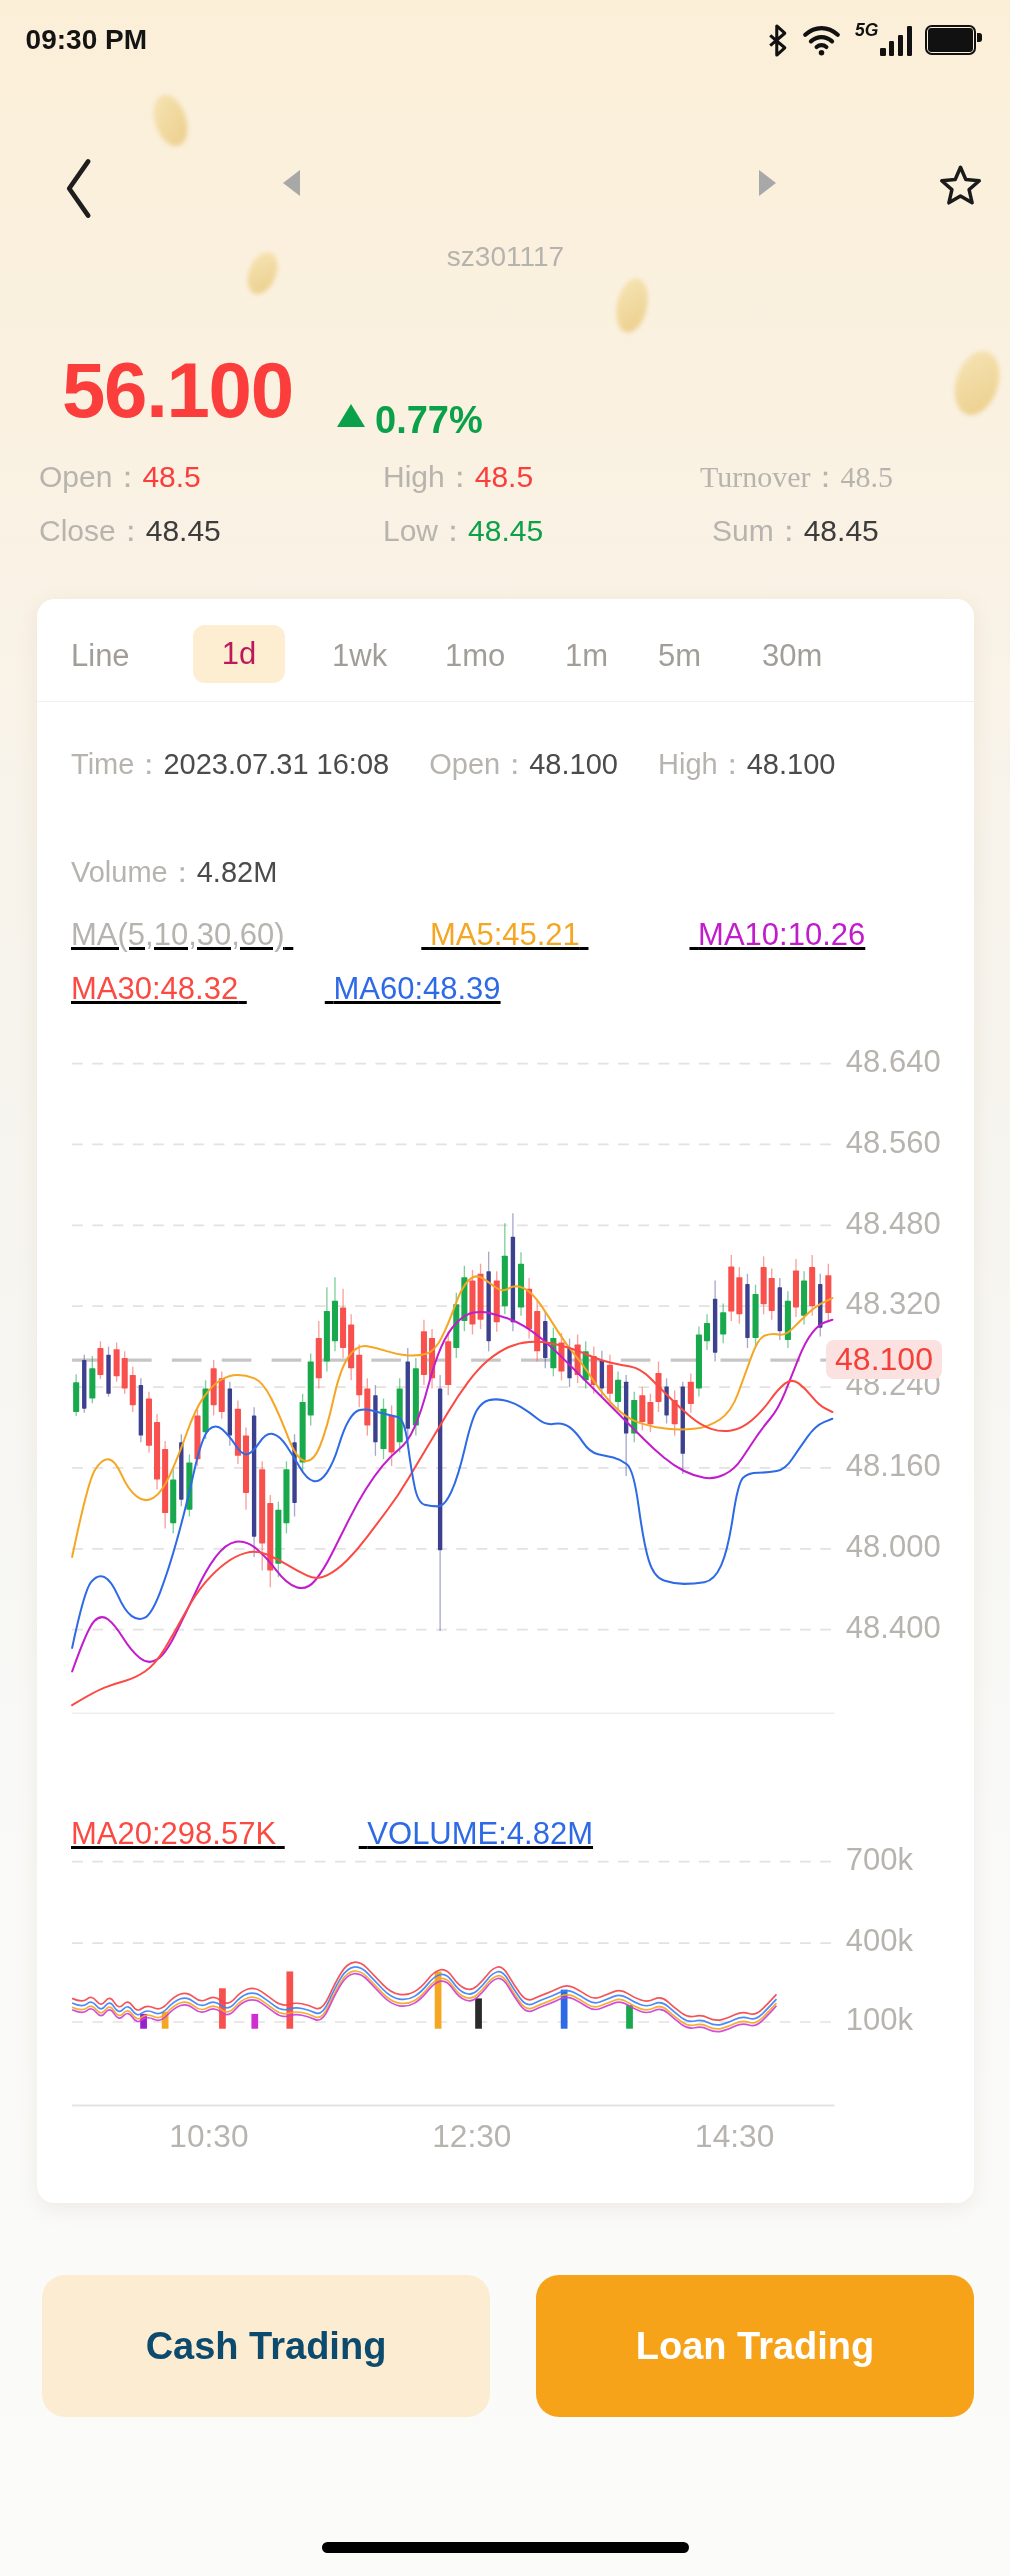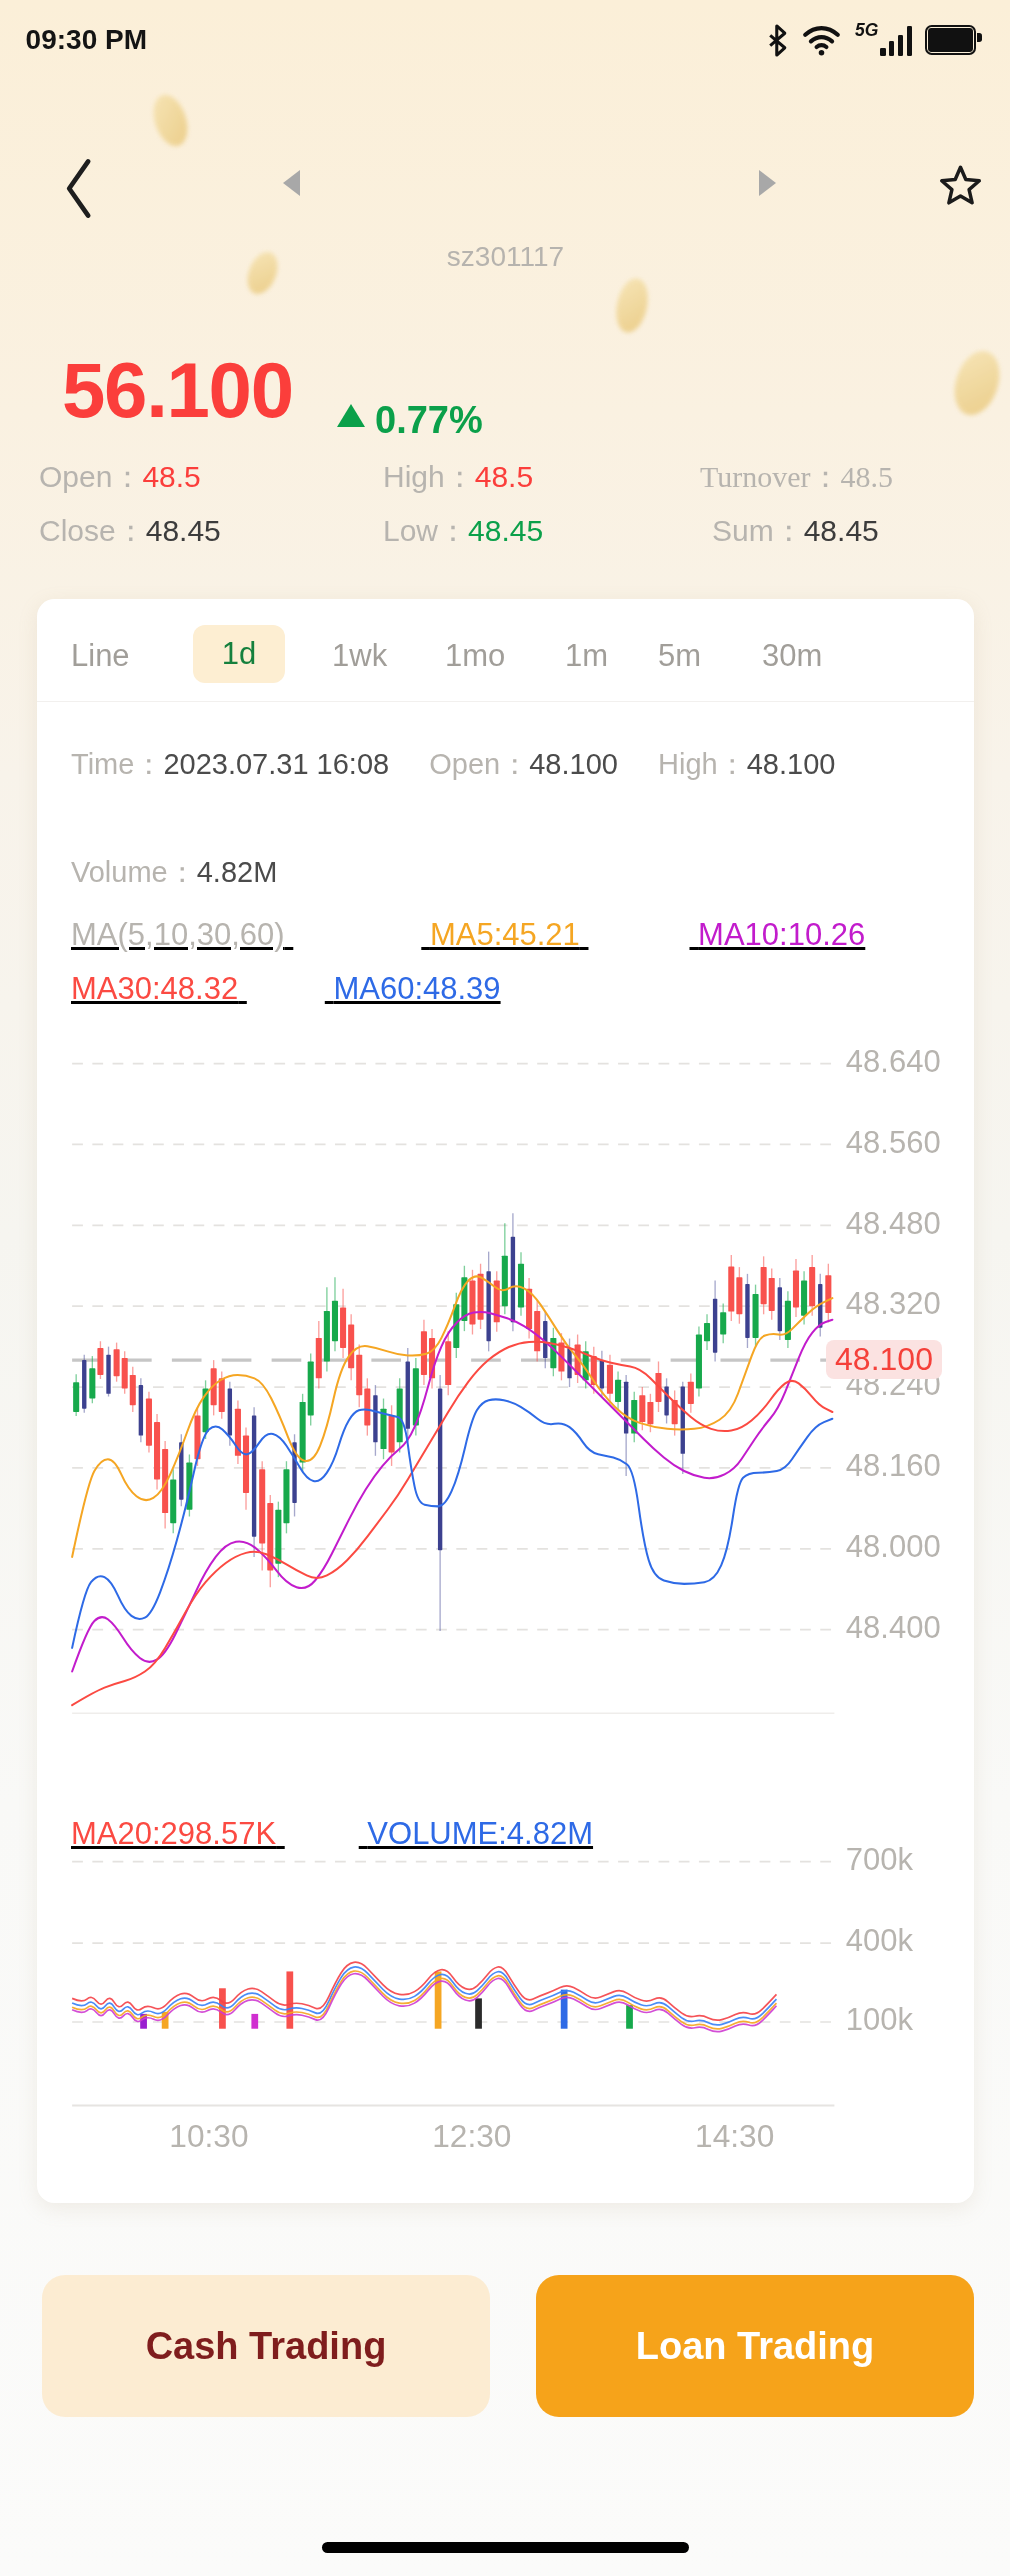--- a/index.html
+++ b/index.html
@@ -32,35 +32,35 @@
   .pct{left:375px;top:399px;font-size:38px;font-weight:600;color:#0ba04a;}
   .srow{font-size:30px;white-space:nowrap;}
   .srow .lab{color:#b7b4af;}
   .v-red{color:#fb3e3b;} .v-green{color:#0ba04a;} .v-dark{color:#3c3c3c;} .v-gray{color:#b7b4af;}
   
   .card{left:37px;top:599px;width:937px;height:1604px;background:#ffffff;border-radius:17.5px;
     box-shadow:0 5.4px 20px rgba(170,150,110,.14);}
   
   .tab{position:absolute;top:638px;font-size:31px;color:#a19e99;cursor:pointer;}
   .tabpill{left:193px;top:625px;width:92px;height:58px;background:#fdeed2;border-radius:12px;cursor:pointer;
-    display:flex;align-items:center;justify-content:center;font-size:31px;color:#15803d;position:absolute;}
+    display:flex;align-items:center;justify-content:center;font-size:31px;color:#be185d;position:absolute;}
   .divider{left:37px;top:701px;width:937px;height:1.3px;background:#f2f0ee;}
   
   .irow{font-size:29px;white-space:nowrap;}
   .irow .lab{color:#b7b4af;} .irow .val{color:#4b4b4b;}
   
   .marow{font-size:31px;white-space:nowrap;text-decoration:underline;}
   .c-gray{color:#b7b4af;} .c-orange{color:#f5a623;} .c-mag{color:#c21ccc;} .c-red{color:#fb4a42;} .c-blue{color:#2e6ae6;}
   
   .pill{left:826px;top:1340px;width:116px;height:39px;background:#fbe2e1;border-radius:8px;
     display:flex;align-items:center;justify-content:center;font-size:32px;font-weight:500;color:#f5403a;}
   
   .btn{top:2275px;height:142px;border-radius:23px;display:flex;align-items:center;justify-content:center;
     font-size:38px;font-weight:700;cursor:pointer;position:absolute;}
-  .btn-cash{left:42px;width:448px;background:#fcecd2;color:#7f1d1d;}
+  .btn-cash{left:42px;width:448px;background:#fcecd2;color:#0c4a6e;}
   .btn-loan{left:536px;width:438px;background:#f6a31a;color:#ffffff;}
   .homebar{left:322px;top:2542px;width:367px;height:10.8px;border-radius:6px;background:#000;}
   #chart-svg{position:absolute;left:0;top:0;pointer-events:none;}
 </style>
 </head>
 <body>
 
 <div class="page">
 
   <div class="coin abs" style="left:155px;top:94px;width:31px;height:53px;transform:rotate(-18deg);"></div>

